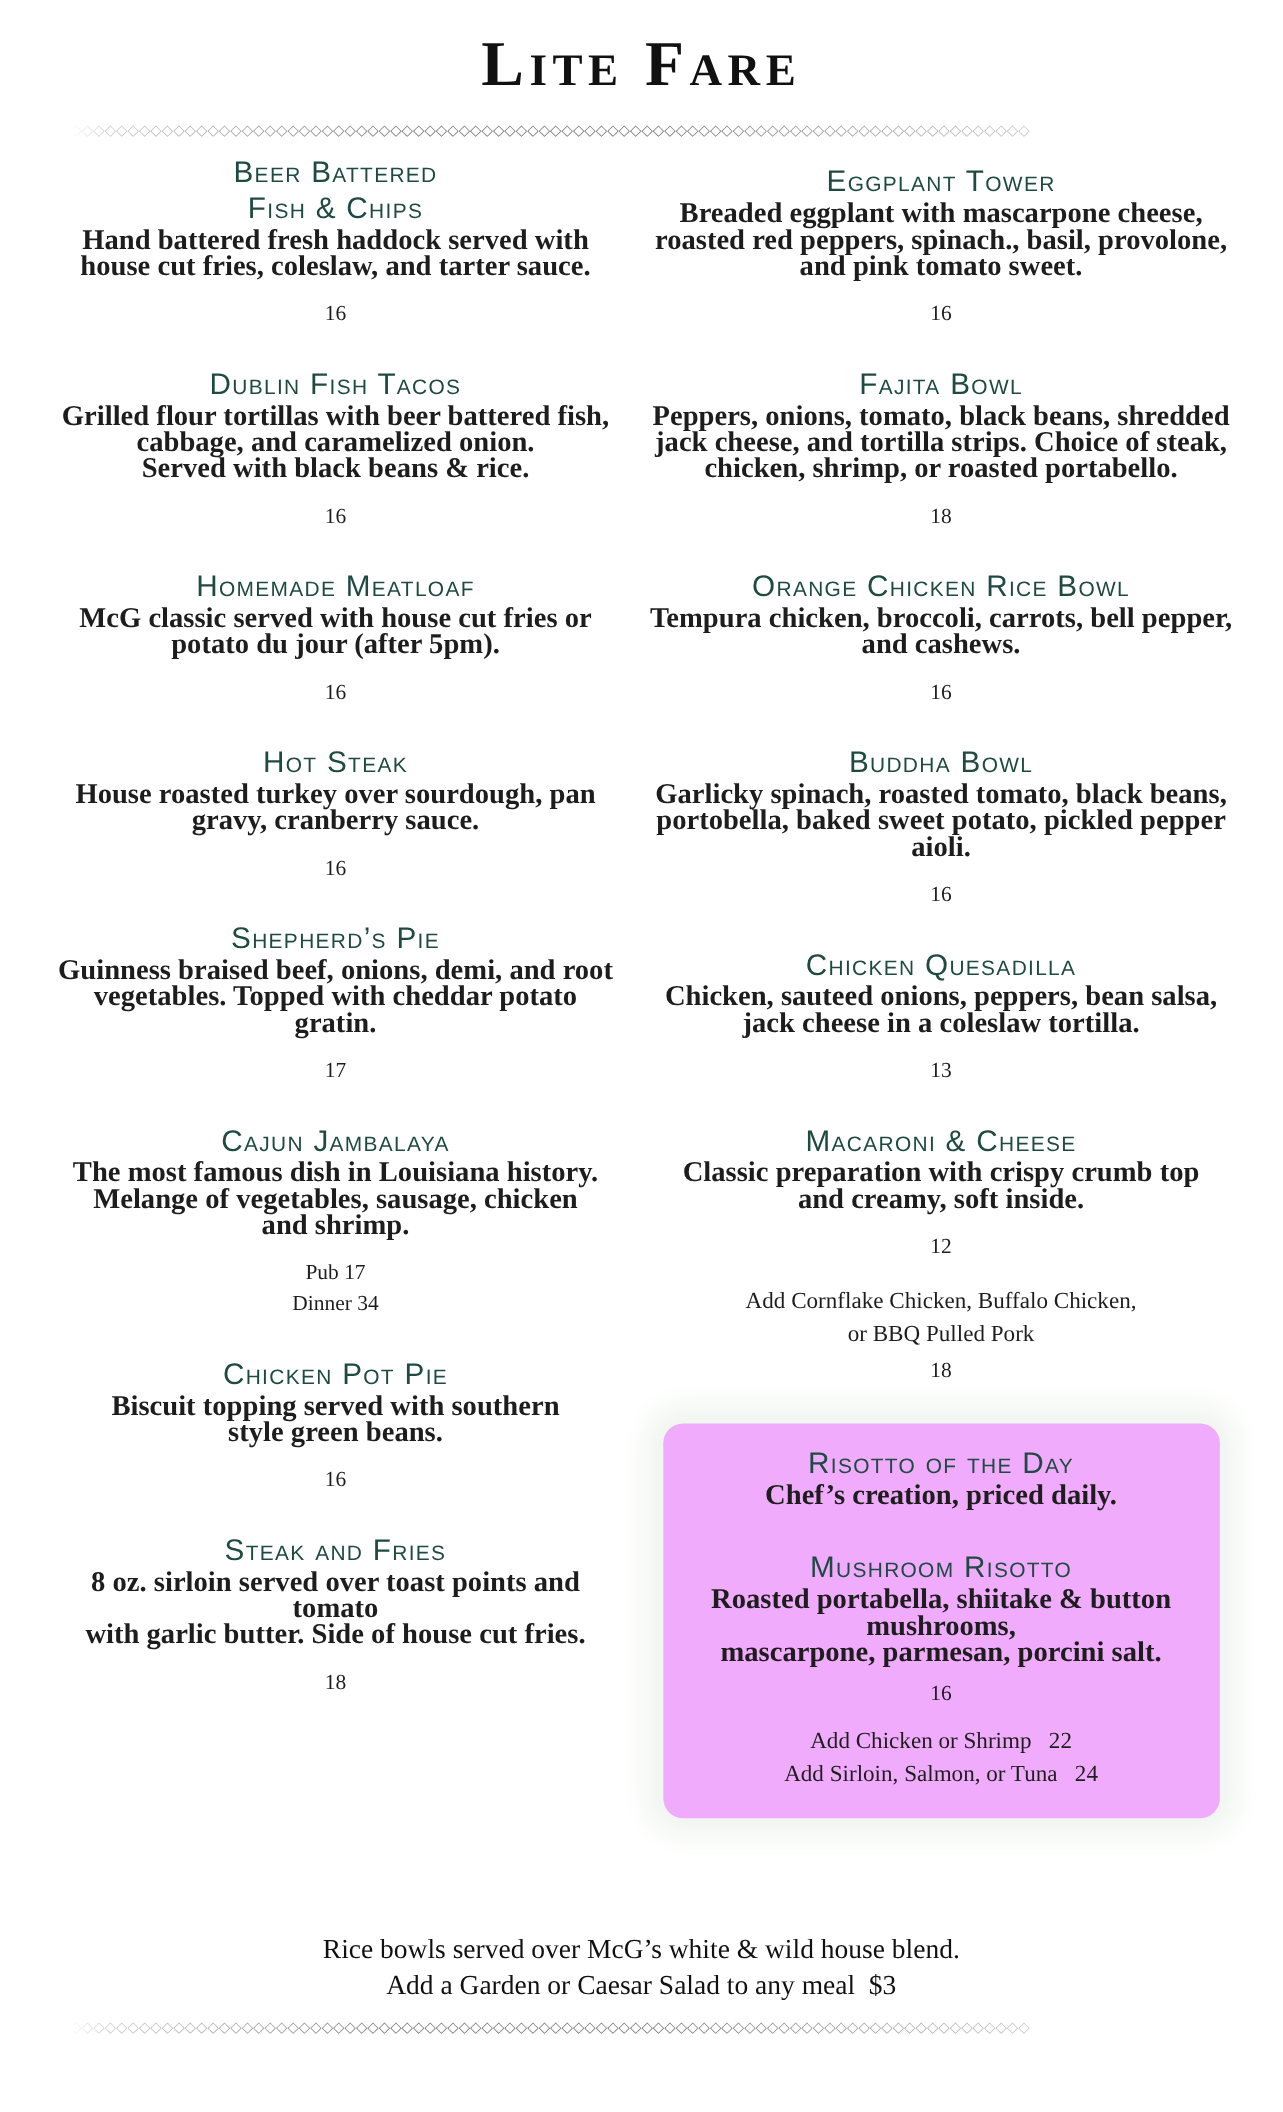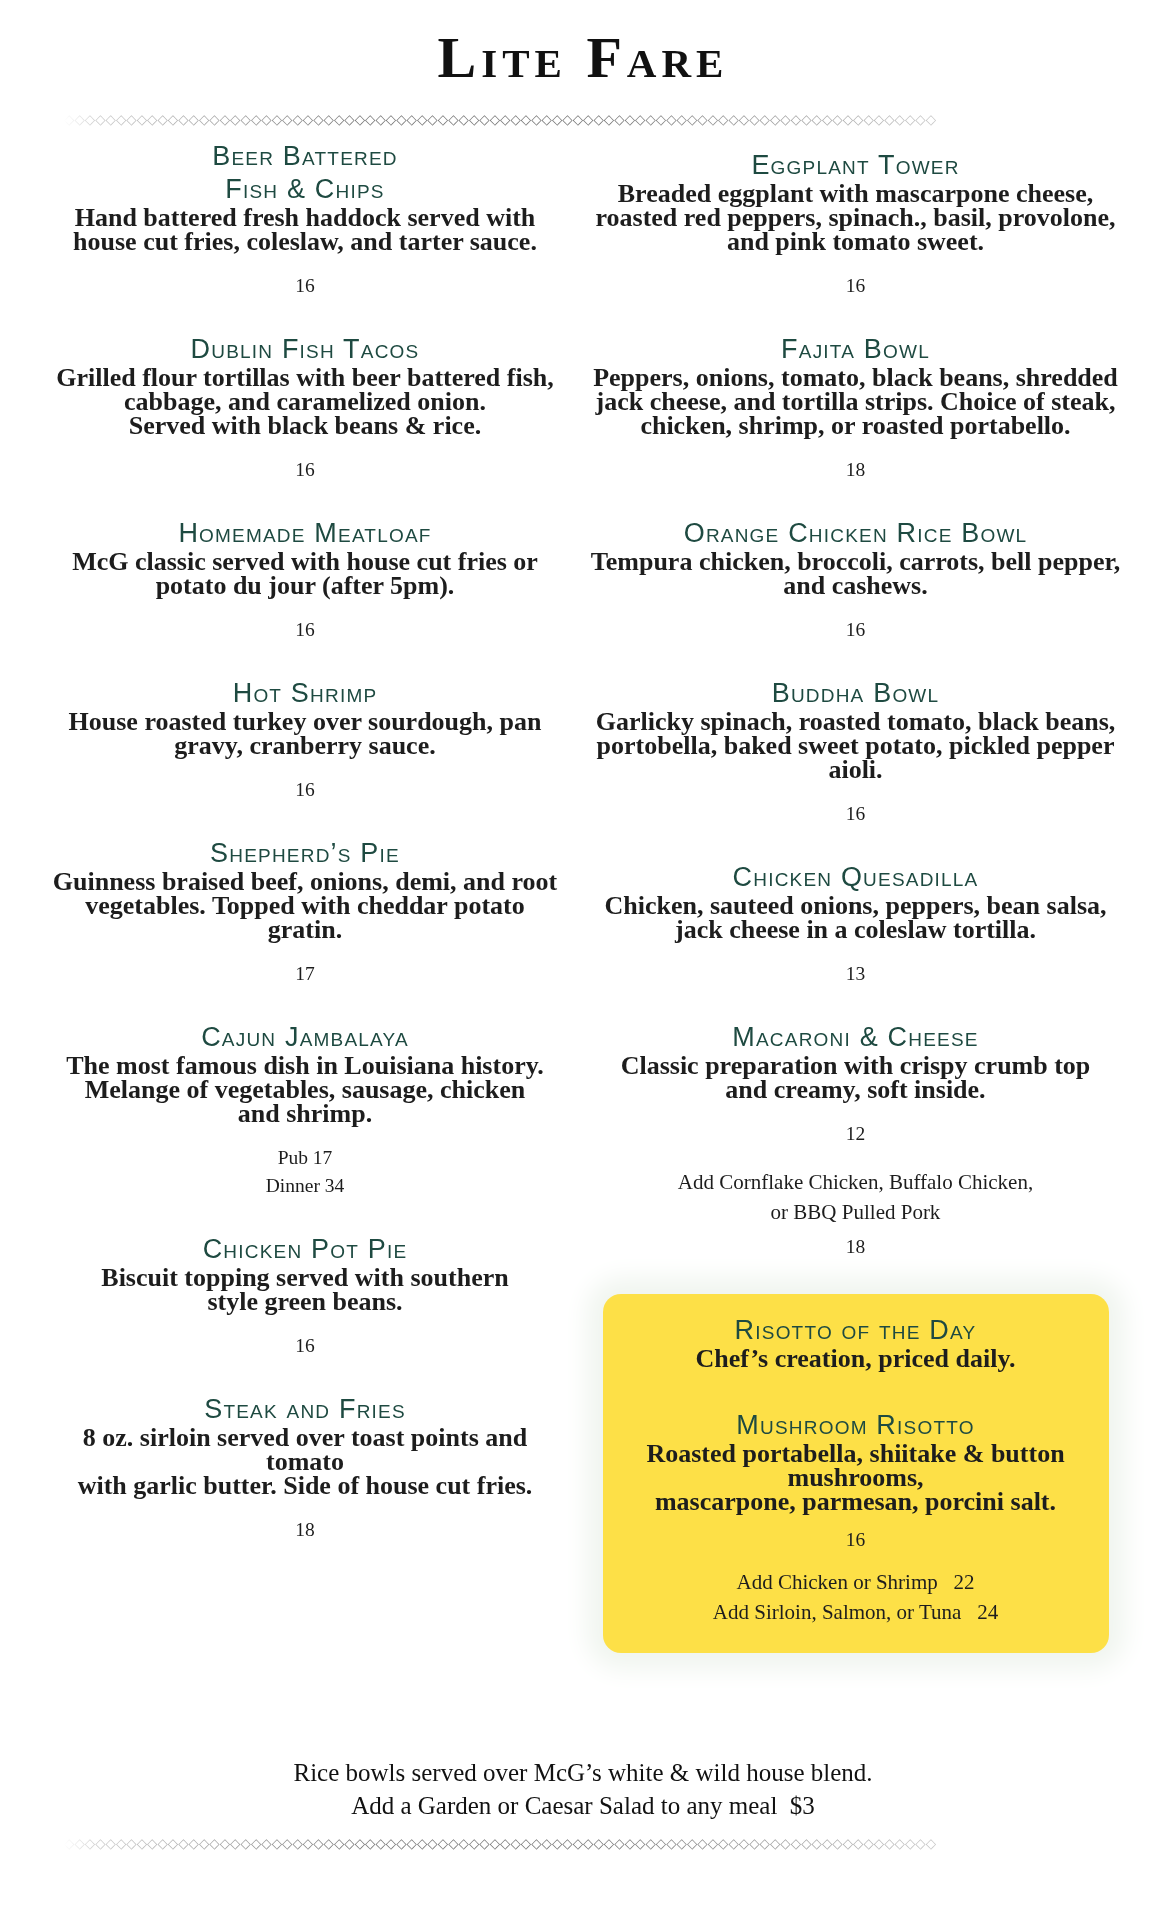--- a/index.html
+++ b/index.html
@@ -49,21 +49,21 @@
     letter-spacing:1.2px;
   }
   .item-desc{font-size:26px;line-height:24px;color:#1d1d1d;font-weight:bold;}
   .item-price{font-size:19.5px;line-height:23px;margin-top:20px;color:#1d1d1d;}
   .item-price + .item-price{margin-top:5px;}
   .item-note{font-size:21px;line-height:30px;margin-top:22px;color:#1d1d1d;}
   .note-price{margin-top:8px;}
   .risotto-box{
     margin:2px auto 0;
     width:506px;
-    background:#fde047;
+    background:#f0abfc;
     border-radius:18px;
     box-shadow:0 0 26px 16px #f0f5ef;
     padding:20px 0 26px;
     text-align:center;
   }
   .risotto-box .item{margin-bottom:38px;}
   .risotto-box .item:last-child{margin-bottom:0;}
   .risotto-box .item-price{margin-top:14px;}
   .risotto-box .item-note{margin-top:16px;}
   .footer{
@@ -110,21 +110,21 @@
             <div>Homemade Meatloaf</div>
           </div>
           <div class="item-desc">
             <div>McG classic served with house cut fries or</div>
             <div>potato du jour (after 5pm).</div>
           </div>
           <div class="item-price">16</div>
         </div>
         <div class="item">
           <div class="item-name">
-            <div>Hot Shrimp</div>
+            <div>Hot Steak</div>
           </div>
           <div class="item-desc">
             <div>House roasted turkey over sourdough, pan</div>
             <div>gravy, cranberry sauce.</div>
           </div>
           <div class="item-price">16</div>
         </div>
         <div class="item">
           <div class="item-name">
             <div>Shepherd’s Pie</div>

